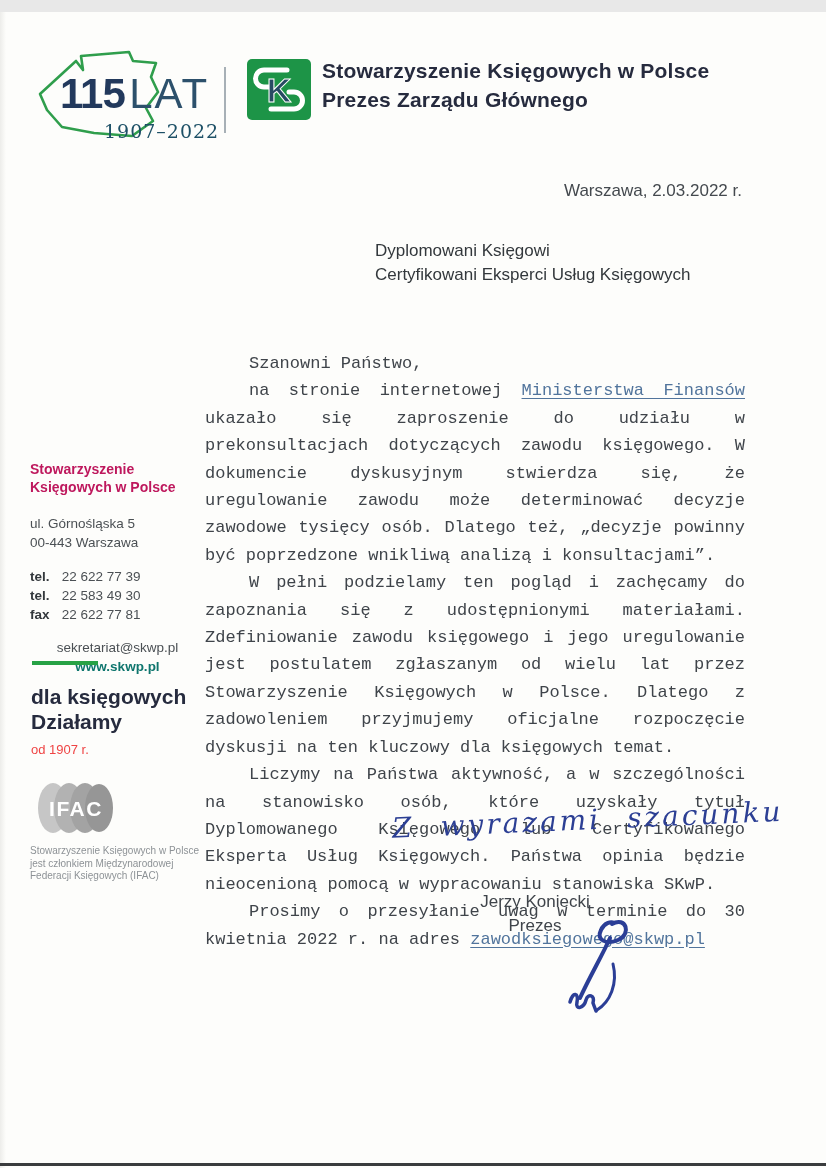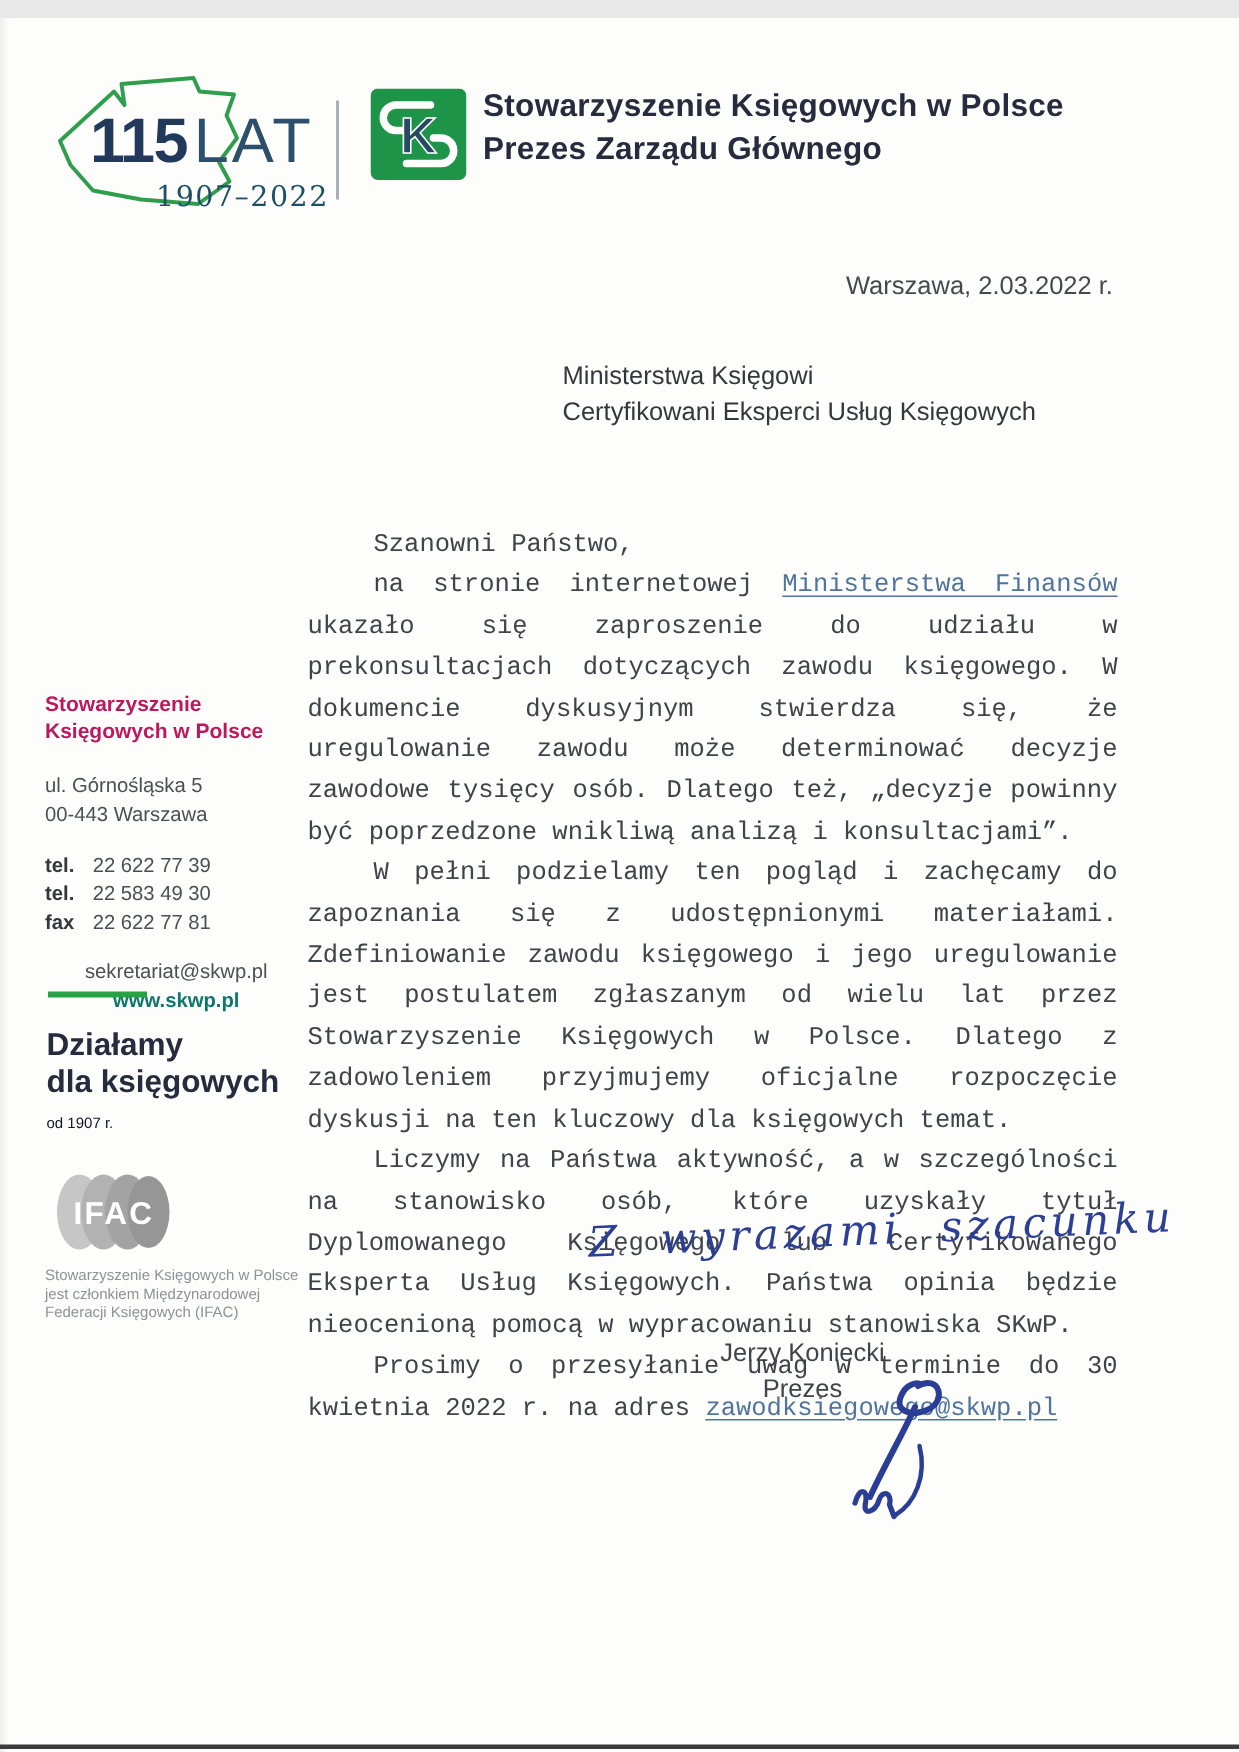--- a/index.html
+++ b/index.html
@@ -38,21 +38,21 @@
   .sidebar { position:absolute; left:30px; top:448px; width:175px; font-size:13.5px; color:#4b5054; }
   .sb-org { font-weight:bold; font-size:14px; line-height:18px; color:#be185d; }
   .sb-addr { margin-top:18px; line-height:19px; }
   .sb-phones { margin-top:15px; line-height:19px; }
   .sb-phone-label { font-weight:bold; color:#33383c; display:inline-block; min-width:28px; }
   .sb-mail { margin-top:14px; line-height:19px;text-align:center; }
   .sb-www { font-weight:bold; color:#0f766e; }
   .sb-greenline { position:absolute; left:32px; top:649px; width:66px; height:4px; background:#27a245; }
   .sb-slogan { position:absolute; left:31px; top:672px; font-weight:bold; font-size:21px;
                line-height:25px; color:#262b3e; }
-  .sb-slogan-sub { font-weight:normal; font-size:10px; color:#0f172a; margin-top:3px; }
+  .sb-slogan-sub { font-weight:normal; font-size:13px; color:#ef4444; margin-top:3px; }
   .ifac { position:absolute; left:33px; top:768px; }
   .ifac-note { position:absolute; left:30px; top:833px; font-size:10px; line-height:12.5px; color:#8d9296; }
 
   
   .letter-body { position:absolute; left:205px; top:338px; width:540px;
                  font-size:17px; line-height:27.4px; text-align:justify; color:#3f444a; }
   .letter-body p { text-indent:44px;font-family:Liberation Mono, monospace; }
   .doc-link { color:#51749c; text-decoration:underline; text-underline-offset:3px; cursor:pointer; }
 
   
@@ -99,21 +99,21 @@
   </div>
 
   <div class="org-title">
     <div>Stowarzyszenie Księgowych w Polsce</div>
     <div>Prezes Zarządu Głównego</div>
   </div>
 
   <div class="dateline">Warszawa, 2.03.2022 r.</div>
 
   <div class="addressee">
-    <div>Ministerstwa Księgowi</div>
+    <div>Dyplomowani Księgowi</div>
     <div>Certyfikowani Eksperci Usług Księgowych</div>
   </div>
 
   <div class="sidebar">
     <div class="sb-org">
       <div>Stowarzyszenie</div>
       <div>Księgowych w Polsce</div>
     </div>
     <div class="sb-addr">
       <div>ul. Górnośląska 5</div>
@@ -135,22 +135,22 @@
     </div>
     <div class="sb-mail">
       <div>sekretariat@skwp.pl</div>
       <div class="sb-www">www.skwp.pl</div>
     </div>
   </div>
 
   <div class="sb-greenline"></div>
 
   <div class="sb-slogan">
+    <div>dla księgowych</div>
     <div>Działamy</div>
-    <div>dla księgowych</div>
     <div class="sb-slogan-sub">od 1907 r.</div>
   </div>
 
   <div class="ifac">
     <svg width="86" height="58" viewBox="0 0 86 58">
       <ellipse cx="20" cy="28" rx="15" ry="25" fill="#c6c6c6"></ellipse>
       <ellipse cx="36" cy="28" rx="15" ry="25" fill="#b2b2b2"></ellipse>
       <ellipse cx="52" cy="28" rx="15" ry="25" fill="#a3a3a3"></ellipse>
       <ellipse cx="66" cy="28" rx="14" ry="24" fill="#969696"></ellipse>
       <text x="43" y="36" font-family="Liberation Sans, sans-serif" font-size="21" font-weight="bold" fill="#ffffff" letter-spacing="1.5" text-anchor="middle">IFAC</text>

